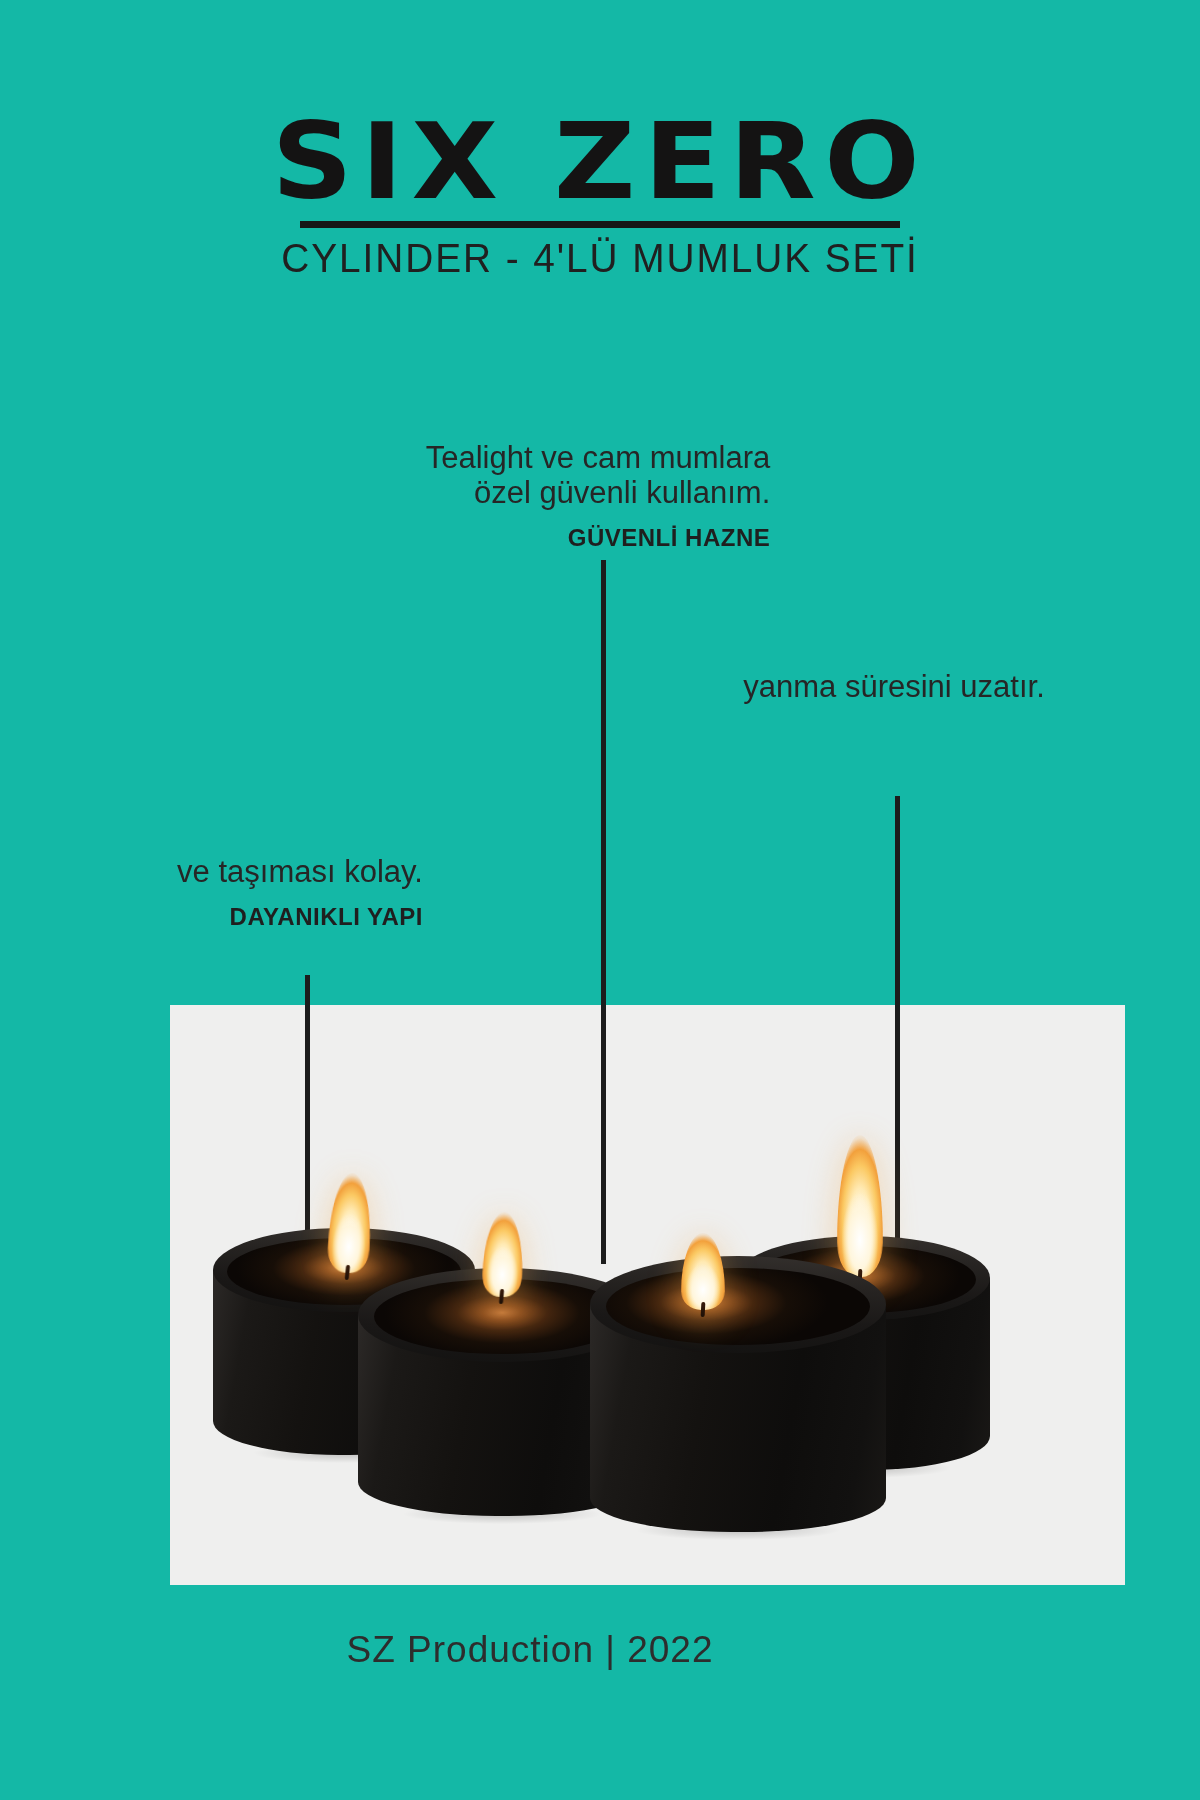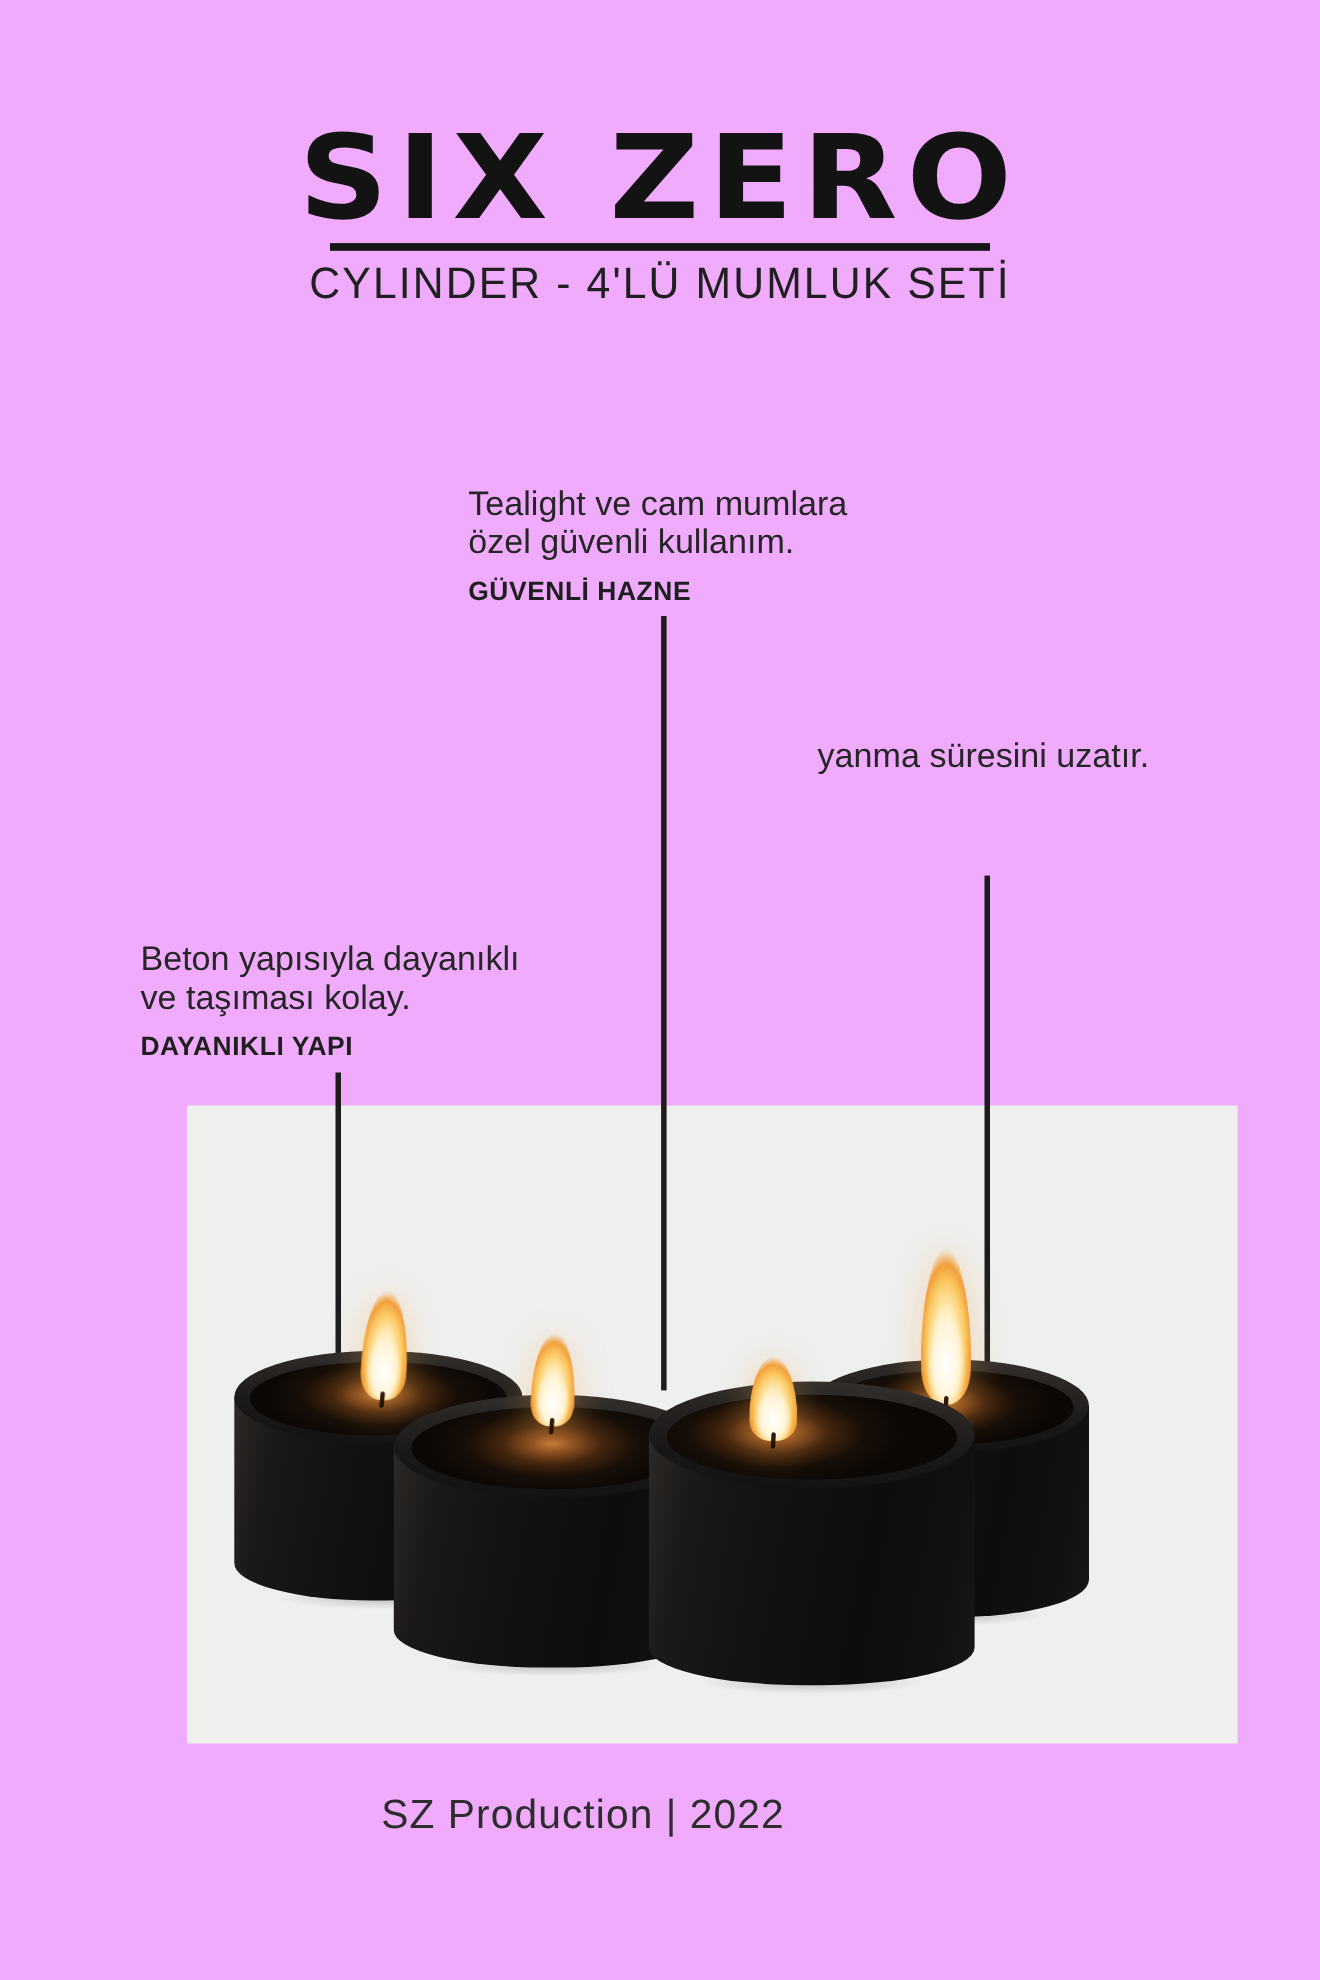--- a/index.html
+++ b/index.html
@@ -1,20 +1,20 @@
 <!DOCTYPE html>
 <html><head>
 <meta charset="utf-8">
 <style>
   html,body{margin:0;padding:0;background:#cfcfcf;}
   .stage{
     position:relative;
     width:1200px;height:1800px;
     margin:0 auto;
-    background:#f0abfc;
+    background:#14b8a6;
     overflow:hidden;
     font-family:"Liberation Sans", sans-serif;
     color:#1d1c1c;
   }
   
   .brand{
     position:absolute;left:0;top:112px;width:1200px;
     text-align:center;
     font-family:"DejaVu Sans", sans-serif;
     font-weight:700;
@@ -37,21 +37,21 @@
     font-weight:400;
     transform:scaleX(.97);
     transform-origin:center;
     color:#202020;
     white-space:nowrap;
   }
   
   .callout{
     position:absolute;
     transform:translateX(-50%);
-    text-align:left;
+    text-align:right;
     white-space:nowrap;
   }
   .callout .line{
     display:block;
     font-size:31px;line-height:35px;
     color:#262626;
   }
   .callout .label{
     display:block;
     margin-top:6px;
@@ -140,21 +140,20 @@
     <span class="label">GÜVENLİ HAZNE</span>
   </div>
   <div class="pointer mid"></div>
 
   <div class="callout" style="left:894px;top:669px;">
     <span class="line">yanma süresini uzatır.</span>
   </div>
   <div class="pointer right"></div>
 
   <div class="callout" style="left:300px;top:854px;">
-    <span class="line">Beton yapısıyla dayanıklı</span>
     <span class="line">ve taşıması kolay.</span>
     <span class="label">DAYANIKLI YAPI</span>
   </div>
   <div class="pointer left"></div>
 
   <div class="photo"></div>
 
   <div class="candle" style="left:213px;top:1228px;width:262px;height:227px;--eh:84px;--gx:50%;z-index:3;">
     <div class="body"></div>
     <div class="mouth"></div>

